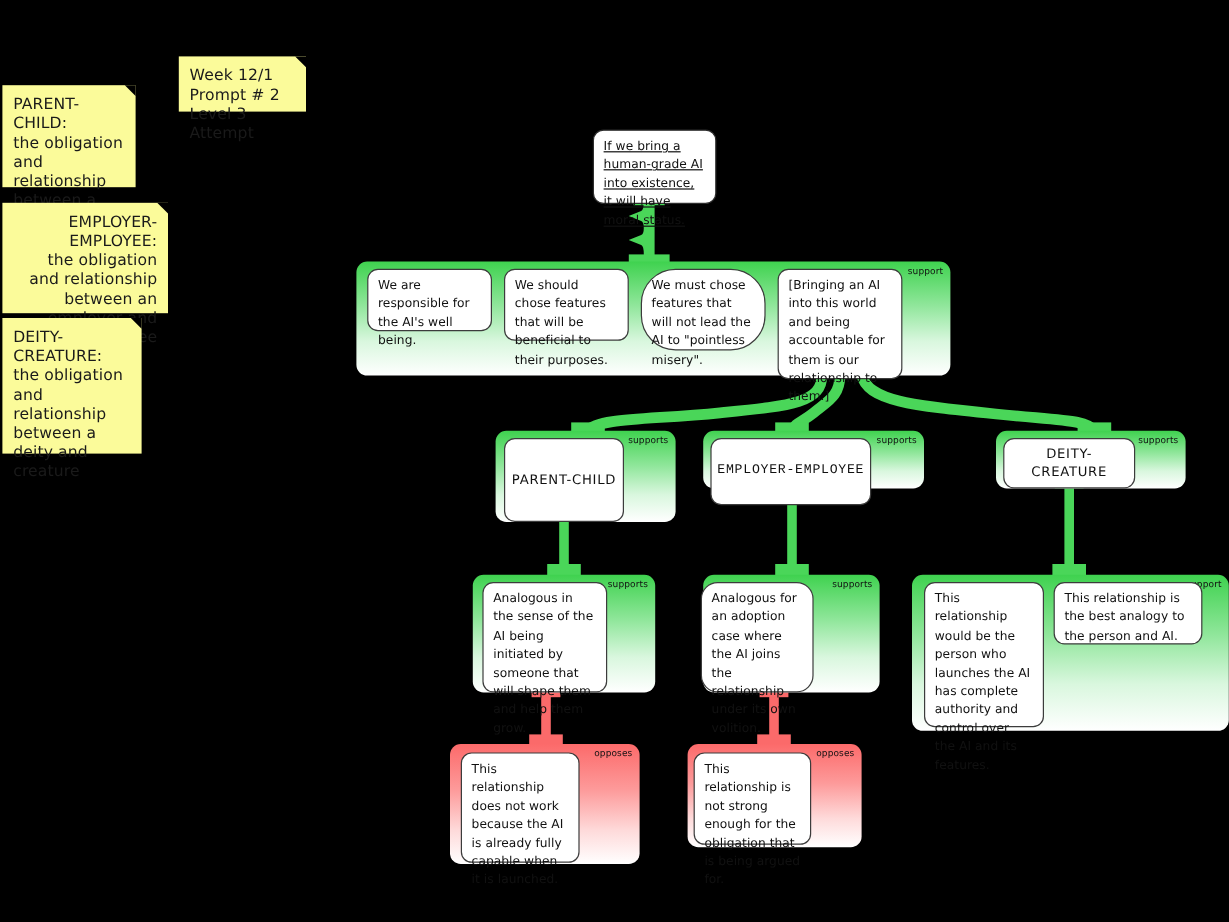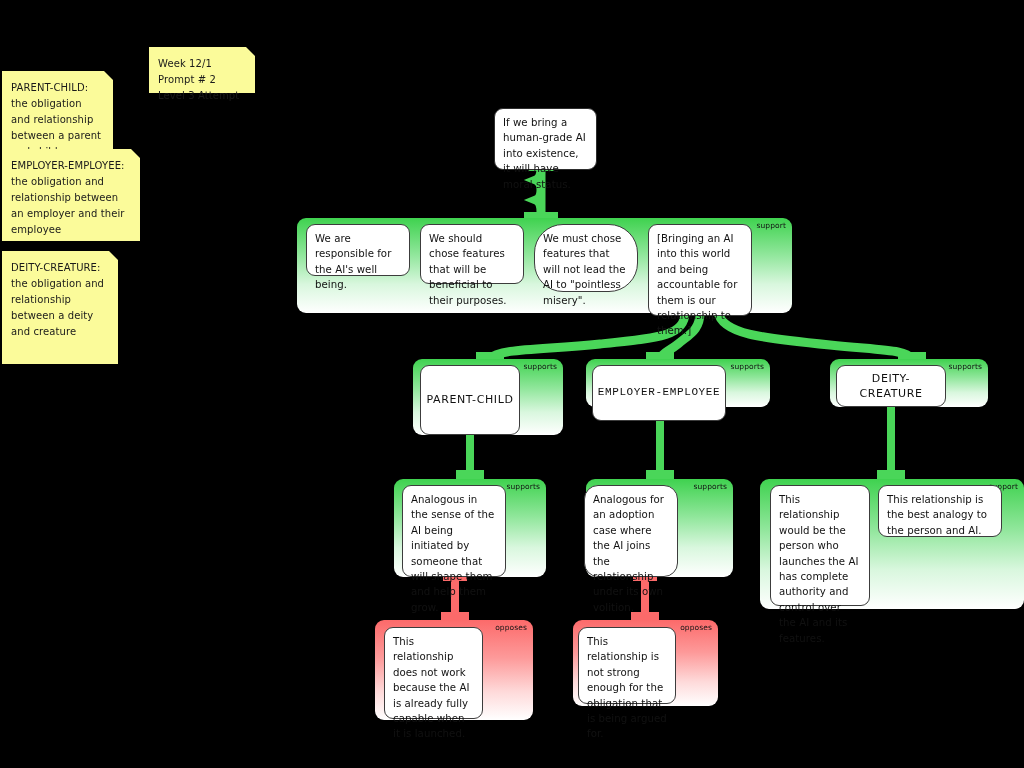--- a/index.html
+++ b/index.html
@@ -19,21 +19,21 @@
     left: 0; top: 0;
     width: 1024px;
     height: 768px;
   }
   
   .sticky {
     position: absolute;
     background: #fbfb9a;
     color: #1a1a1a;
     font-family: "DejaVu Sans", sans-serif;
-    font-size: 10px;
+    font-size: 13px;
     line-height: 16px;
     padding: 9px 9px 6px 9px;
     box-sizing: border-box;
     letter-spacing: 0.1px;
   }
   .sticky .fold {
     position: absolute;
     top: 0;
     right: 0;
     width: 0; height: 0;
@@ -84,20 +84,21 @@
     display: flex;
     align-items: center;
     justify-content: center;
     text-align: center;
     font-size: 11px;
     letter-spacing: 0.6px;
     padding: 4px;
   }
   .claim.root {
     border-color: #2d2d2d;
+    text-decoration: underline;
   }
 </style>
 </head>
 <body>
 
 <div id="canvas">
 
   <svg id="wires" width="1024" height="768" style="position:absolute;left:0;top:0;">
 
     <g>
@@ -155,26 +156,26 @@
   <div id="nodes">
       <div class="sticky" style="left: 149px; top: 47px; width: 106px; height: 46px;">
         <span class="body">Week 12/1 Prompt # 2   Level 3 Attempt</span>
         <span class="fold"></span>
       </div>
       <div class="sticky" style="left: 2px; top: 71px; width: 111px; height: 85px;">
         <span class="title">PARENT-CHILD:</span>
         <span class="body">the obligation and relationship between a parent and child</span>
         <span class="fold"></span>
       </div>
-      <div class="sticky" style="left: 2px; top: 149px; width: 138px; height: 92px;">
+      <div class="sticky" style="left: 2px; top: 169px; width: 138px; height: 92px; text-align: right;">
         <span class="title">EMPLOYER-EMPLOYEE:</span>
         <span class="body">the obligation and relationship between an employer and their employee</span>
         <span class="fold"></span>
       </div>
-      <div class="sticky" style="left: 2px; top: 251px; width: 116px; height: 113px;">
+      <div class="sticky" style="left: 2px; top: 265px; width: 116px; height: 113px;">
         <span class="title">DEITY-CREATURE:</span>
         <span class="body">the obligation and relationship between a deity and creature</span>
         <span class="fold"></span>
       </div>
       <div class="group support" style="left: 297px; top: 218px; width: 495px; height: 95px;">
         <span class="group-label">support</span>
       </div>
       <div class="claim" style="left: 306px; top: 224px; width: 104px; height: 52px;">We are responsible for the AI's well being.</div>
       <div class="claim" style="left: 420px; top: 224px; width: 104px; height: 60px;">We should chose features that will be beneficial to their purposes.</div>
       <div class="claim" style="left: 534px; top: 224px; width: 104px; height: 68px; border-radius: 29px;">We must chose features that will not lead the AI to "pointless misery".</div>

